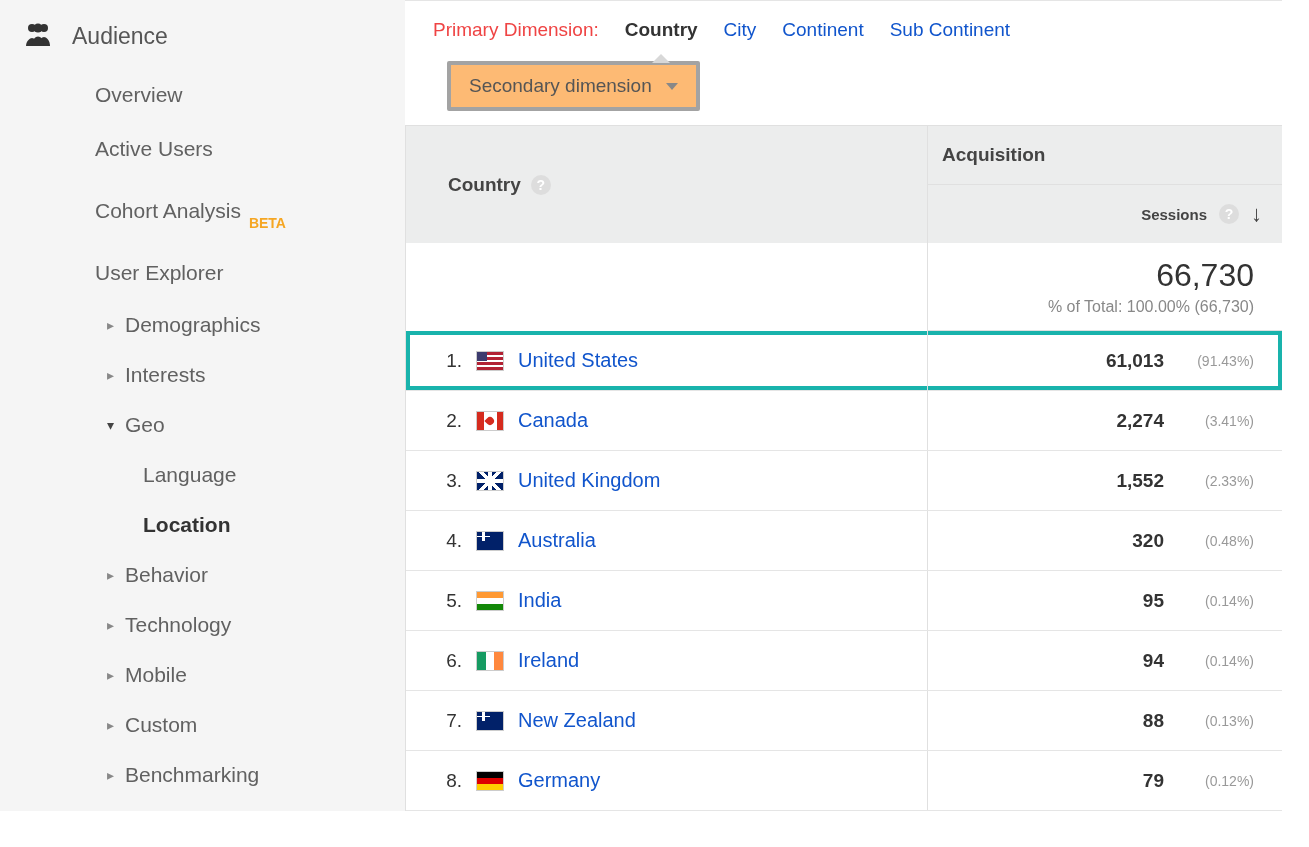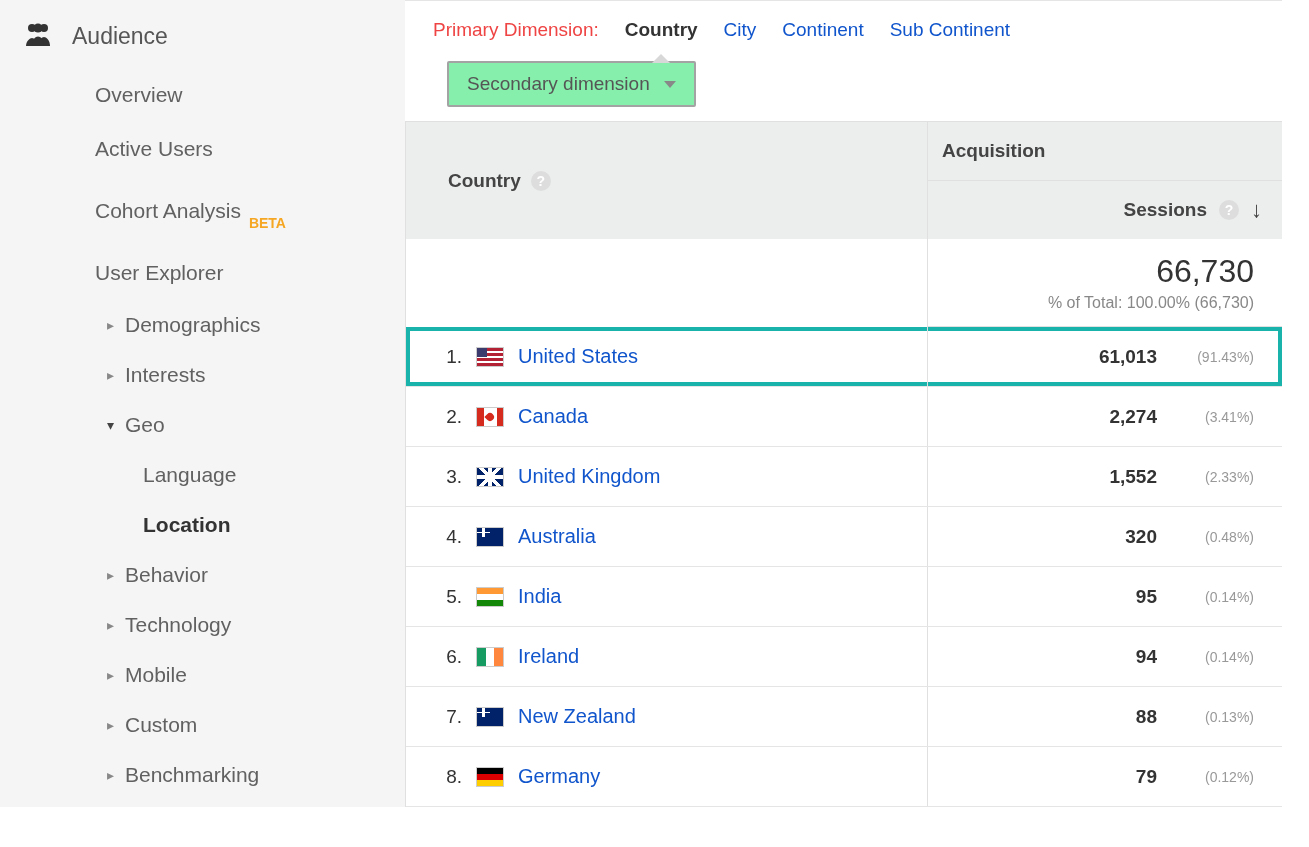--- a/index.html
+++ b/index.html
@@ -20,46 +20,46 @@
   .sb-subsub.active { color:#333; font-weight:700; }
   
   .main { flex: 1; background:#fff; padding: 0;}
   .prim-row { display:flex; align-items:center; gap:26px; padding: 18px 0 10px 28px; border-top:1px solid #e5e5e5;}
   .prim-label { font-size: 19px; color:#ef4444; }
   .prim-tab { font-size: 19px; color:#1155cc; cursor:pointer; }
   .prim-tab.active { color:#333; font-weight:700; position:relative;}
   .prim-tab.active::after{ content:''; position:absolute; left:50%; transform:translateX(-50%); bottom:-22px; width:0;height:0;border-left:9px solid transparent;border-right:9px solid transparent;border-bottom:9px solid #d8d8d8;}
   
   .secondary-row{ padding: 10px 0 14px 42px;}
-  .secondary-btn { display:inline-flex; align-items:center; gap:14px; border:2px solid #a3a3a3; background:#86efac; padding:10px 18px; border-radius:2px; font-size:19px; color:#555; cursor:pointer;}
+  .secondary-btn { display:inline-flex; align-items:center; gap:14px; border:4px solid #a3a3a3; background:#fdba74; padding:10px 18px; border-radius:2px; font-size:19px; color:#555; cursor:pointer;}
   .secondary-btn .tri { width:0;height:0;border-left:6px solid transparent;border-right:6px solid transparent;border-top:7px solid #888;}
   
   .table-wrap { border:1px solid #e0e0e0; border-right:none; border-bottom:none;}
   .thead { display:flex; background:#eceded;}
   .th-country { width:522px; display:flex; align-items:center; padding: 0 0 0 42px; font-size:19px; font-weight:700; color:#444; gap:10px; border-right:1px solid #e0e0e0;}
   .th-right { flex:1; display:flex; flex-direction:column;}
   .th-r-top { padding: 18px 0 18px 14px; font-size:19px; font-weight:700; color:#444; border-bottom:1px solid #e0e0e0;}
   .th-r-bot { display:flex; align-items:center; justify-content:flex-end; padding: 16px 20px 16px 0; gap:12px;}
-  .th-r-bot-label { font-size:19px; font-weight:700; color:#444;}
+  .th-r-bot-label { font-size:15px; font-weight:700; color:#444;}
   .help-icon { display:inline-flex; width:20px; height:20px; border-radius:50%; background:#ddd; color:#fff; align-items:center; justify-content:center; font-size:14px; font-weight:700;}
   .sort-arrow { font-size:22px; color:#444; font-weight:700;}
   
   .total-row { display:flex; }
   .total-left { width:522px; border-right:1px solid #e0e0e0;}
   .total-right { flex:1; padding: 14px 28px 14px 0; text-align:right; border-bottom:1px solid #e0e0e0;}
   .total-num { font-size:32px; color:#333; font-weight:400;}
   .total-sub { font-size:16px; color:#888; margin-top:4px;}
   
   .data-row { display:flex; border-bottom:1px solid #e5e5e5; min-height:60px; position:relative;}
   .data-row.highlight { box-shadow: inset 0 0 0 4px rgba(0,171,163,0.9); }
   .dr-left { width:522px; display:flex; align-items:center; border-right:1px solid #e0e0e0; padding:16px 0;}
   .dr-index { width:70px; text-align:right; font-size:19px; color:#333; padding-right:14px;}
   .dr-flag { width:28px; height:20px; margin-right:14px; border:1px solid #ccc; display:inline-block; flex-shrink:0;}
   .dr-name { font-size:20px; color:#1155cc; cursor:pointer;}
-  .dr-right { flex:1; display:flex; align-items:center; justify-content:flex-end; padding:0 28px 0 0; gap:13px;}
+  .dr-right { flex:1; display:flex; align-items:center; justify-content:flex-end; padding:0 28px 0 0; gap:6px;}
   .dr-val { font-size:19px; font-weight:700; color:#333;}
   .dr-pct { font-size:14px; color:#999; min-width:84px; text-align:right;}
   
   
   .flag-us { background: linear-gradient(to bottom, #b22234 0%, #b22234 14%, #fff 14%, #fff 28%, #b22234 28%, #b22234 42%, #fff 42%, #fff 57%, #b22234 57%, #b22234 71%, #fff 71%, #fff 85%, #b22234 85%, #b22234 100%); position:relative;}
   .flag-us::before{ content:''; position:absolute; top:0; left:0; width:40%; height:55%; background:#3c3b6e;}
   .flag-ca { background:#fff; position:relative;}
   .flag-ca::before{content:'';position:absolute;top:0;left:0;width:25%;height:100%;background:#d52b1e;}
   .flag-ca::after{content:'';position:absolute;top:0;right:0;width:25%;height:100%;background:#d52b1e;}
   .flag-ca .leaf{position:absolute;top:50%;left:50%;transform:translate(-50%,-50%);width:8px;height:8px;background:#d52b1e;border-radius:50% 50% 50% 0;transform:translate(-50%,-50%) rotate(45deg);}

